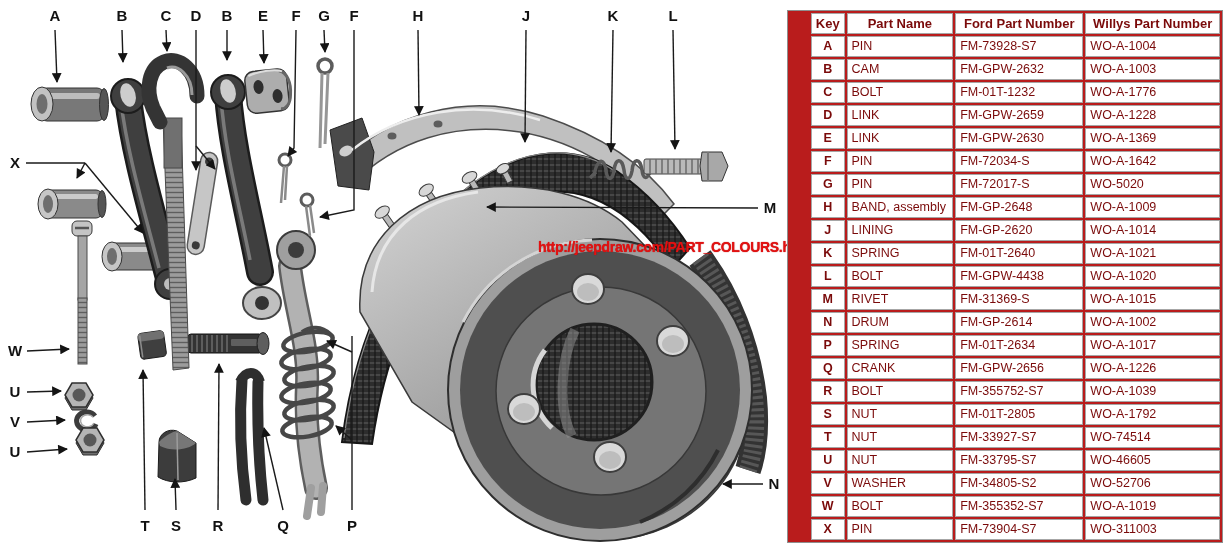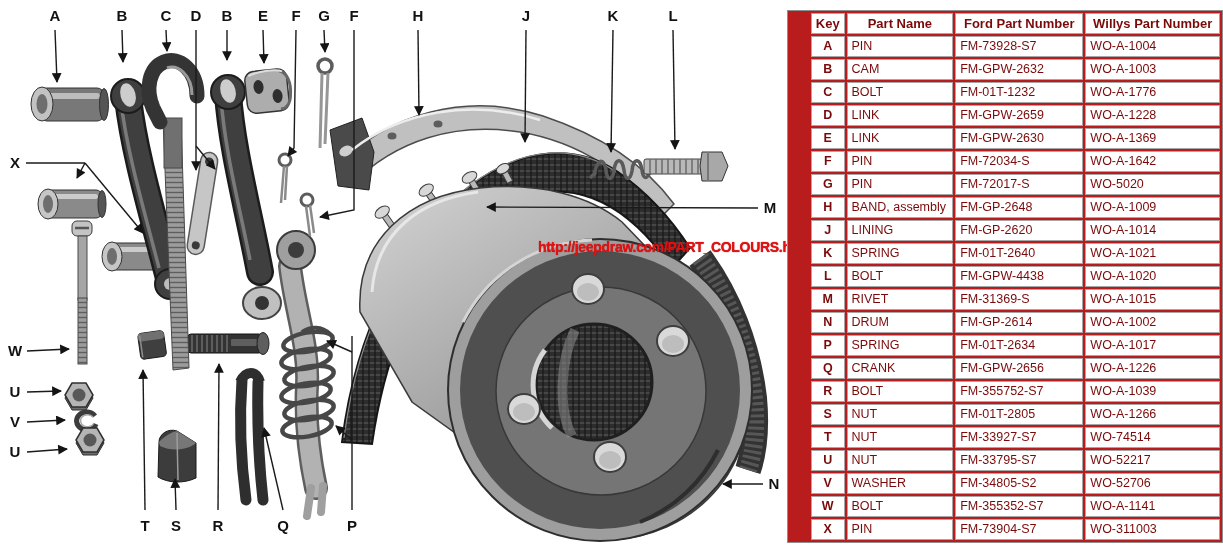--- a/index.html
+++ b/index.html
@@ -452,49 +452,49 @@
           <td class="key">R</td>
           <td>BOLT</td>
           <td>FM-355752-S7</td>
           <td>WO-A-1039</td>
         </tr>
 
         <tr>
           <td class="key">S</td>
           <td>NUT</td>
           <td>FM-01T-2805</td>
-          <td>WO-A-1266</td>
+          <td>WO-A-1792</td>
         </tr>
 
         <tr>
           <td class="key">T</td>
           <td>NUT</td>
           <td>FM-33927-S7</td>
           <td>WO-74514</td>
         </tr>
 
         <tr>
           <td class="key">U</td>
           <td>NUT</td>
           <td>FM-33795-S7</td>
-          <td>WO-52217</td>
+          <td>WO-46605</td>
         </tr>
 
         <tr>
           <td class="key">V</td>
           <td>WASHER</td>
           <td>FM-34805-S2</td>
           <td>WO-52706</td>
         </tr>
 
         <tr>
           <td class="key">W</td>
           <td>BOLT</td>
           <td>FM-355352-S7</td>
-          <td>WO-A-1141</td>
+          <td>WO-A-1019</td>
         </tr>
 
         <tr>
           <td class="key">X</td>
           <td>PIN</td>
           <td>FM-73904-S7</td>
           <td>WO-311003</td>
         </tr>
       </tbody>
   </table>

